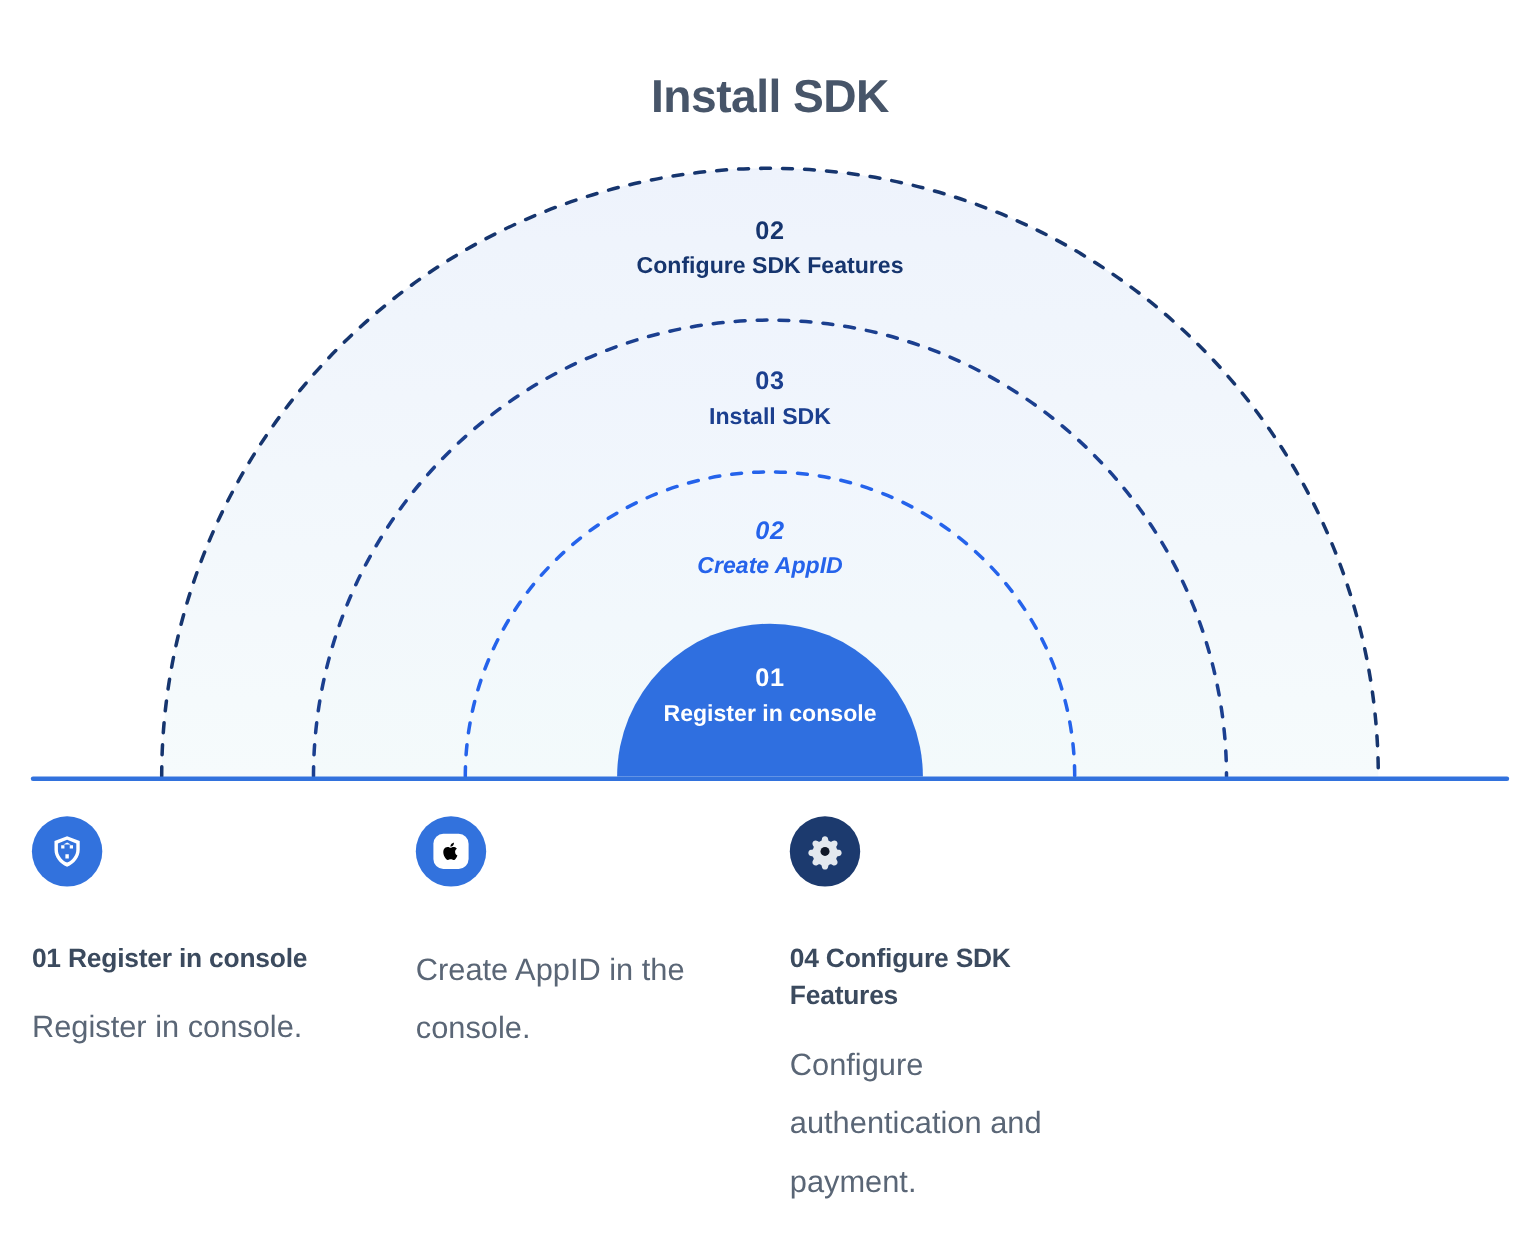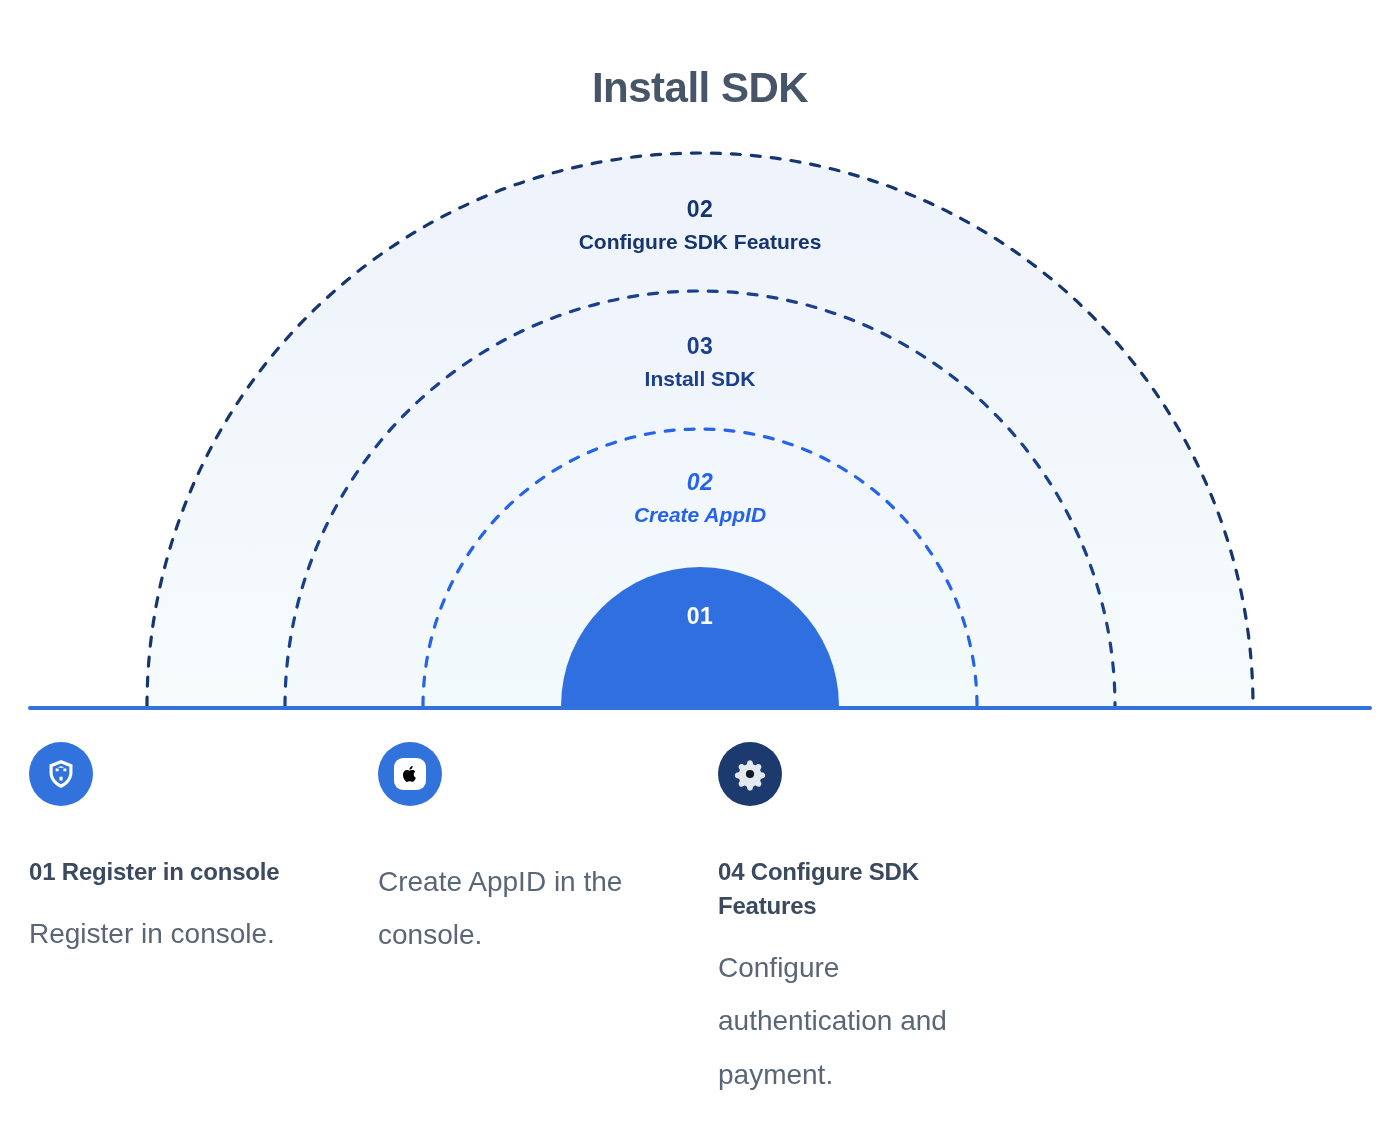--- a/index.html
+++ b/index.html
@@ -119,20 +119,21 @@
     <div class="arc-label lbl-03">
       <div class="arc-num">03</div>
       <div class="arc-name">Install SDK</div>
     </div>
     <div class="arc-label lbl-02">
       <div class="arc-num">02</div>
       <div class="arc-name">Create AppID</div>
     </div>
     <div class="arc-label lbl-01">
       <div class="arc-num">01</div>
+      <div class="arc-name">Register in console</div>
     </div>
   </div>
 
   <div class="baseline"></div>
 
   <div class="cards">
 
     <div class="card">
       <div class="card-icon" style="background:#3272dd">
         <svg width="34" height="34" viewBox="0 0 24 24">

